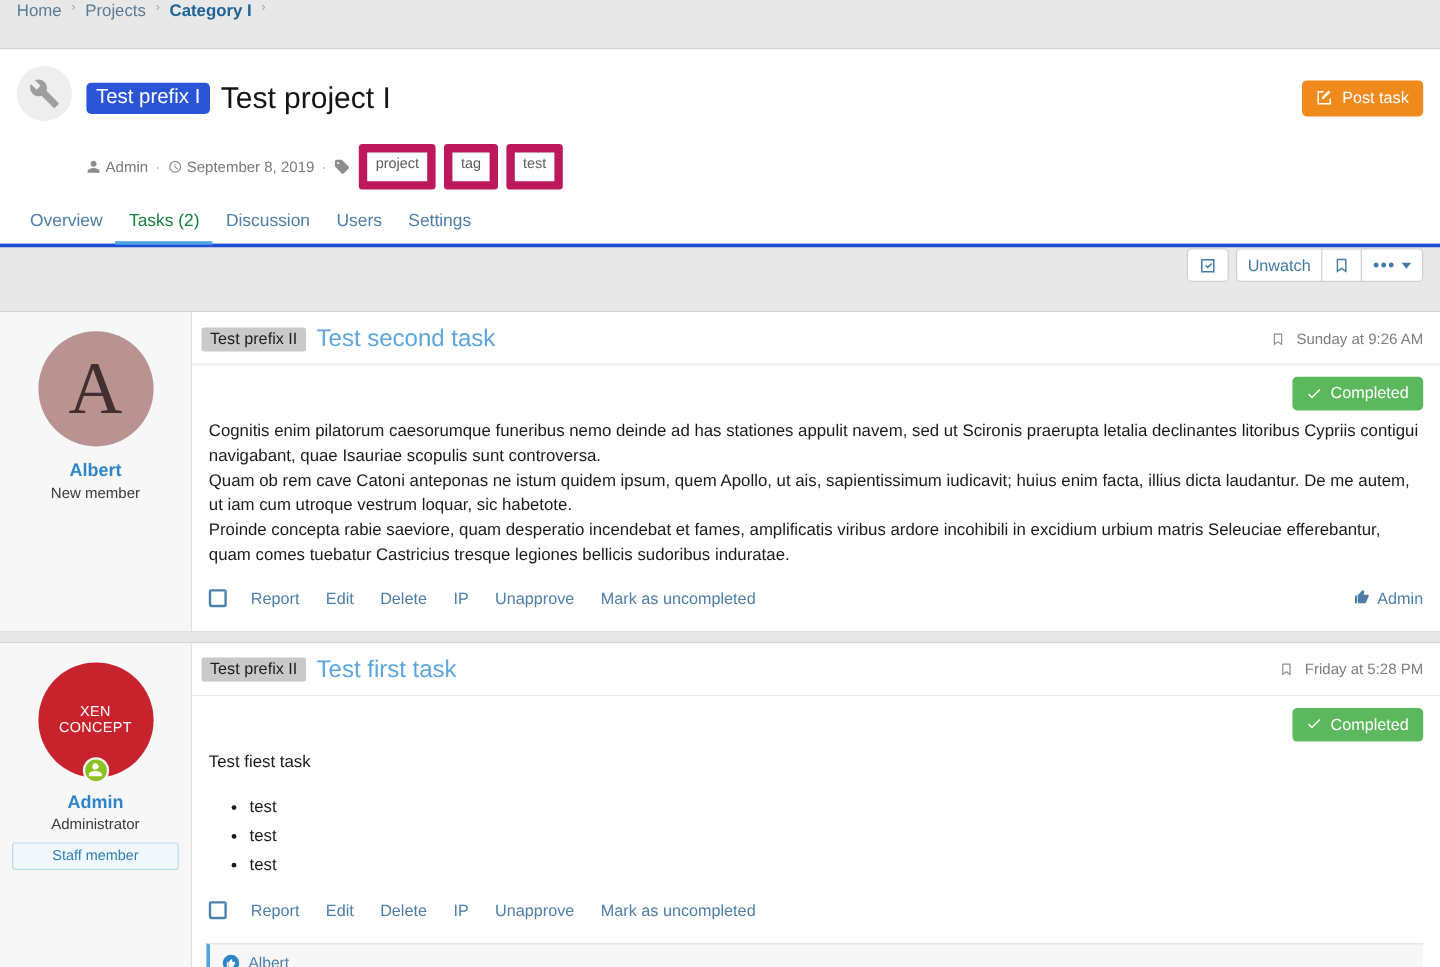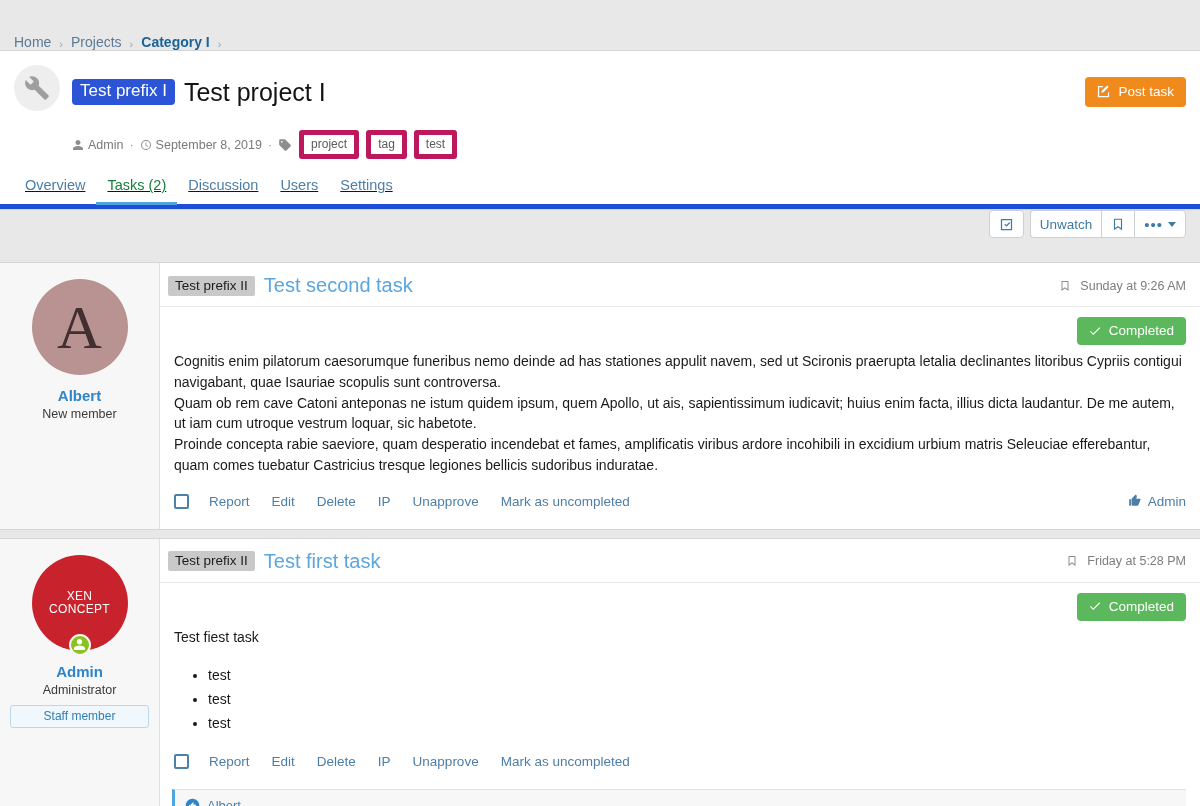--- a/index.html
+++ b/index.html
@@ -8,23 +8,23 @@
     width: 1200px; height: 806px;
     background: #e8e8e8;
     font-family: "Liberation Sans", sans-serif;
     font-size: 13px;
     color: #141414;
     overflow: hidden;
   }
 
   
   .breadcrumb {
-    height: 50px;
-    display: flex;
-    align-items: flex-end;
+    height: 40px;
+    display: flex;
+    align-items: flex-start;
     padding: 0 14px;
     background: #e8e8e8;
     font-size: 14px;
   }
   .breadcrumb.bottom { border-top: 1px solid #dcdcdc; }
   .crumb {
     color: #5b7a95;
     text-decoration: none;
     white-space: nowrap;
   }
@@ -88,23 +88,23 @@
     margin-top: 7px;
     font-size: 12.5px;
     color: #7a7a7a;
     gap: 0;
   }
   .meta-item { display: inline-flex; align-items: center; gap: 4px; }
   .meta-sep { margin: 0 6px; color: #9a9a9a; }
   .meta-line svg { fill: #8d8d8d; }
   .tag-pill {
     display: inline-block;
-    border: 5px solid #be185d;
+    border: 7px solid #be185d;
     border-radius: 3px;
-    padding: 2px 7px 3px 7px;
+    padding: 2px 7px 8px 7px;
     margin-left: 7px;
     font-size: 12px;
     color: #5b5b5b;
     background: #fff;
     text-decoration: none;
   }
   .post-task-btn {
     position: absolute;
     right: 14px; top: 26px;
     background: #f08a1c;
@@ -119,23 +119,22 @@
     gap: 7px;
     cursor: pointer;
   }
   .post-task-btn svg { fill: #ffffff; width: 15px; height: 15px; }
 
   
   .tabs {
     display: flex;
     align-items: center;
     padding: 0 14px;
-    border-bottom: 5px solid #1d4ed8;
+    border-bottom: 3px solid #1d4ed8;
     gap: 0;
-    text-decoration: underline;
   }
   .tab {
     padding: 10px 11px 9px 11px;
     font-size: 14.5px;
     color: #4d7ea8;
     text-decoration: none;
     border-bottom: 3px solid transparent;
     margin-bottom: -1px;
     white-space: nowrap;
   }

